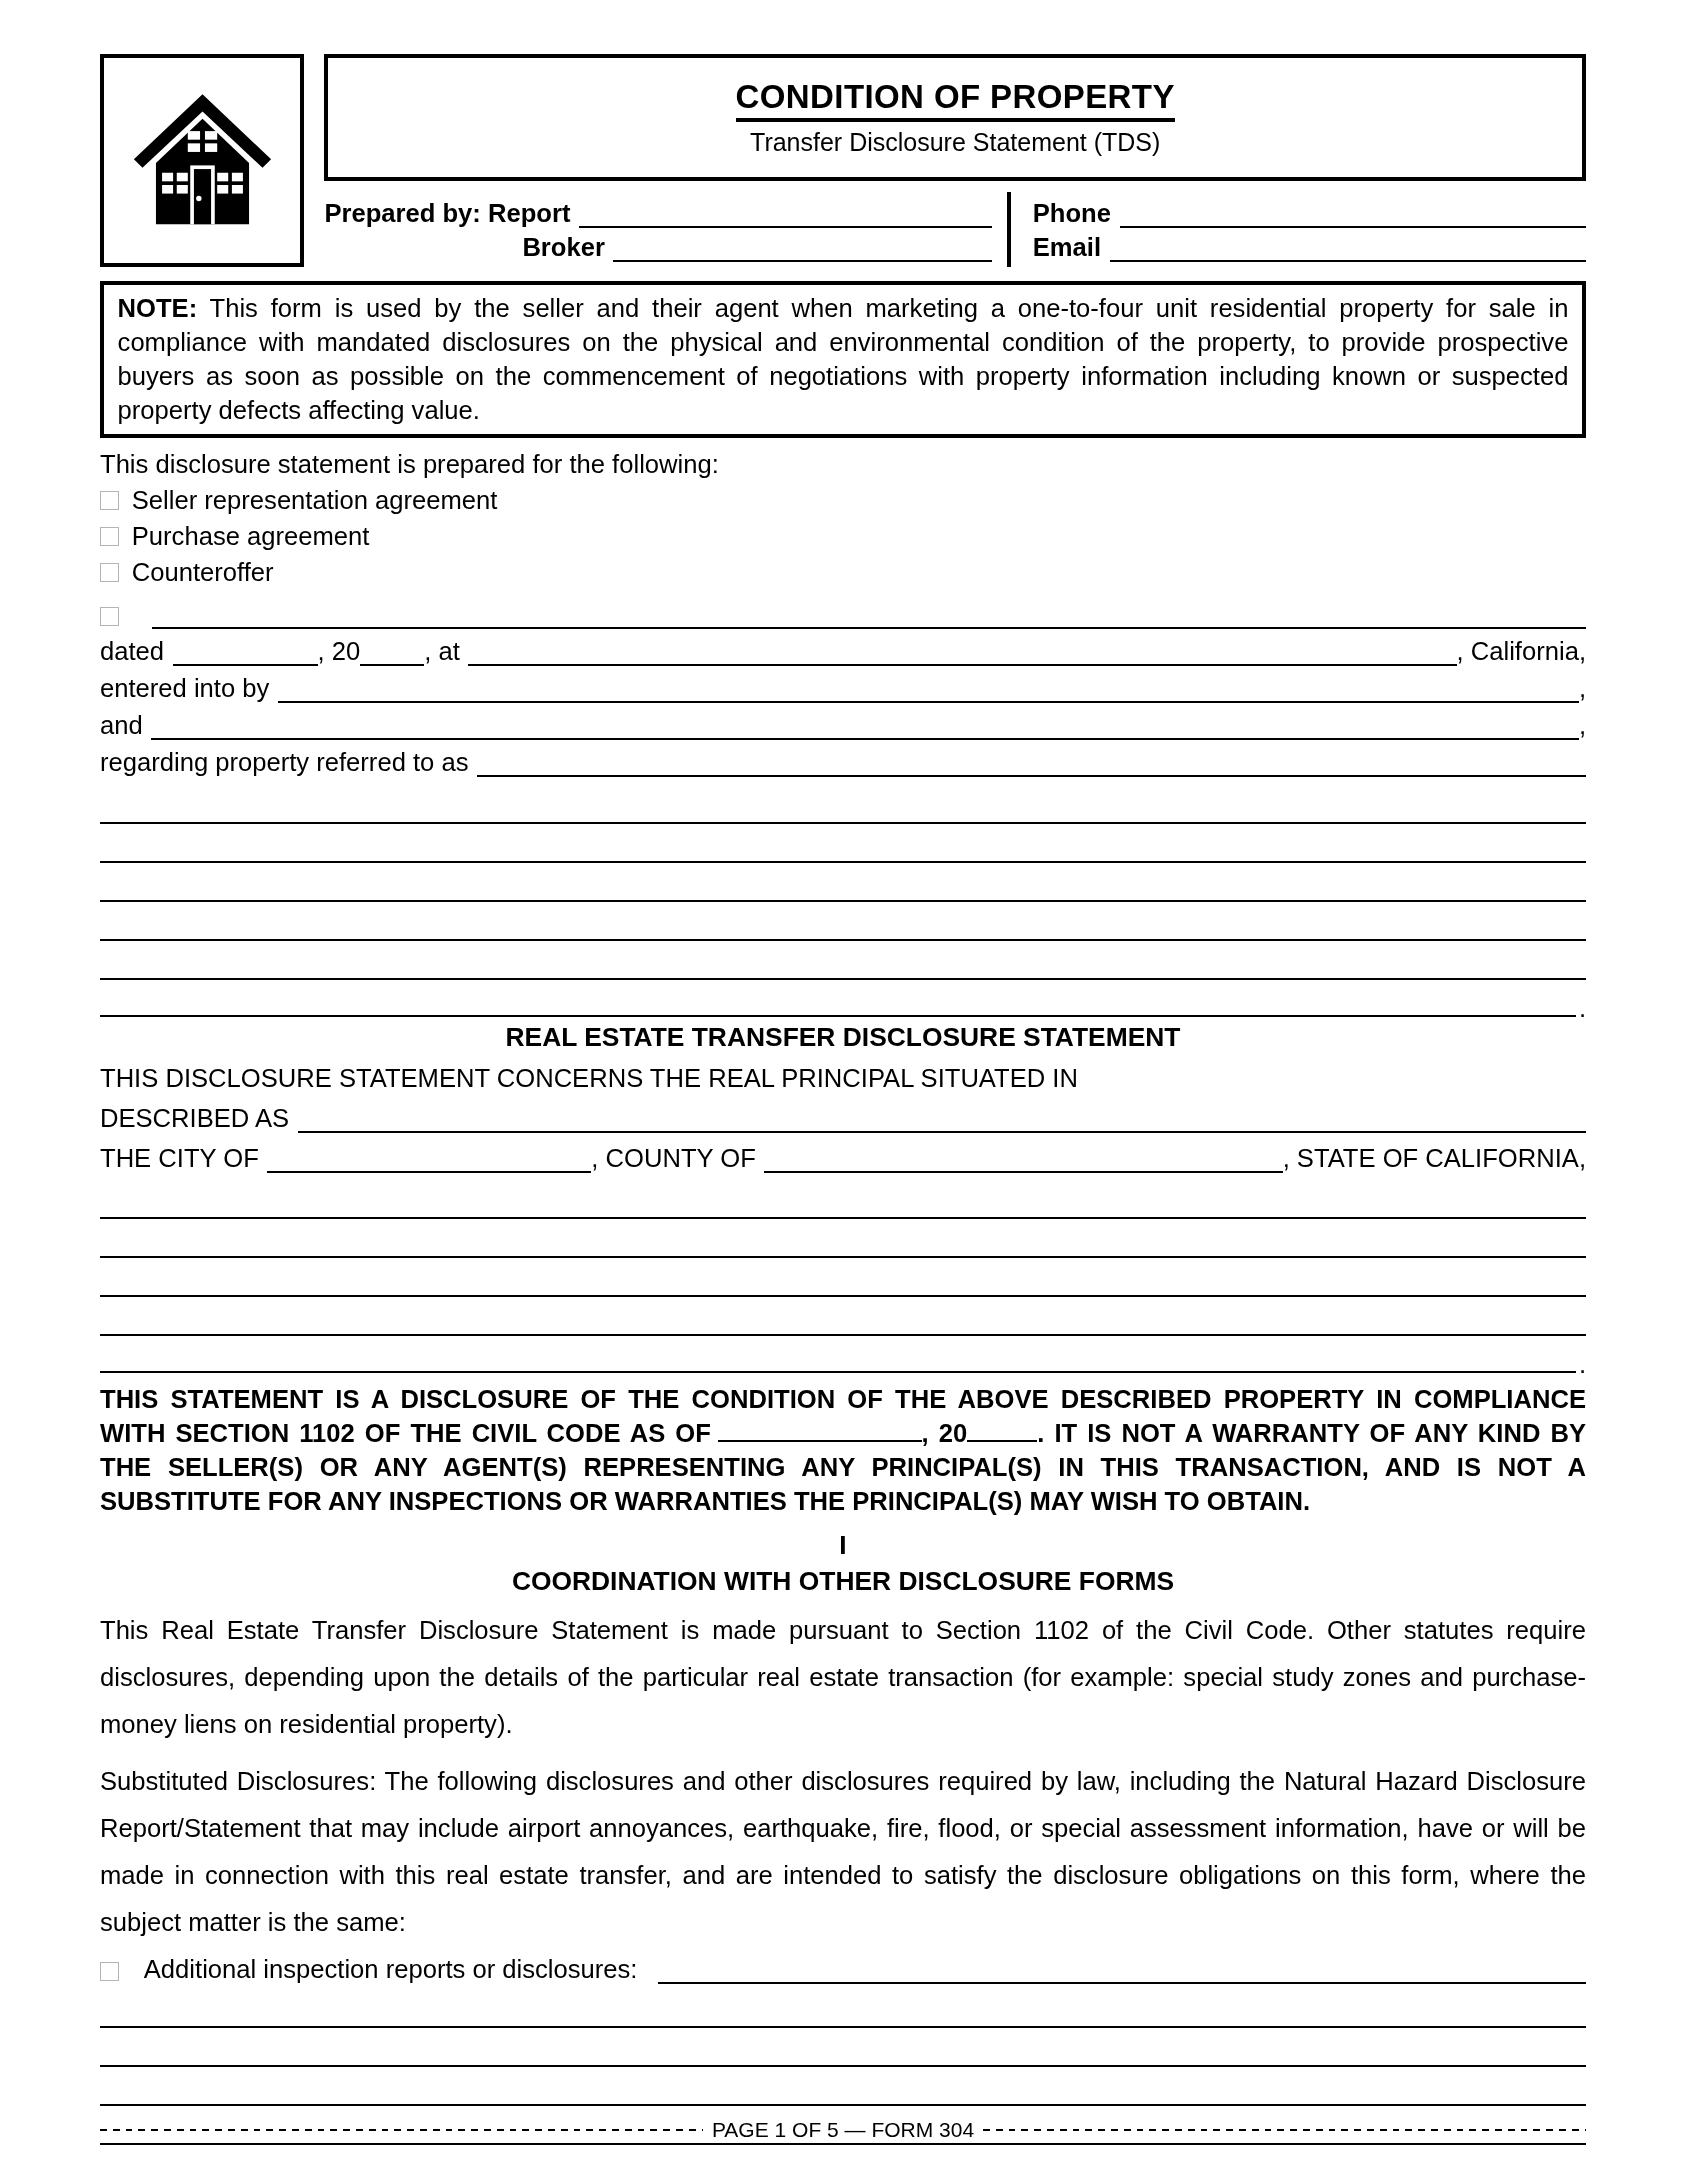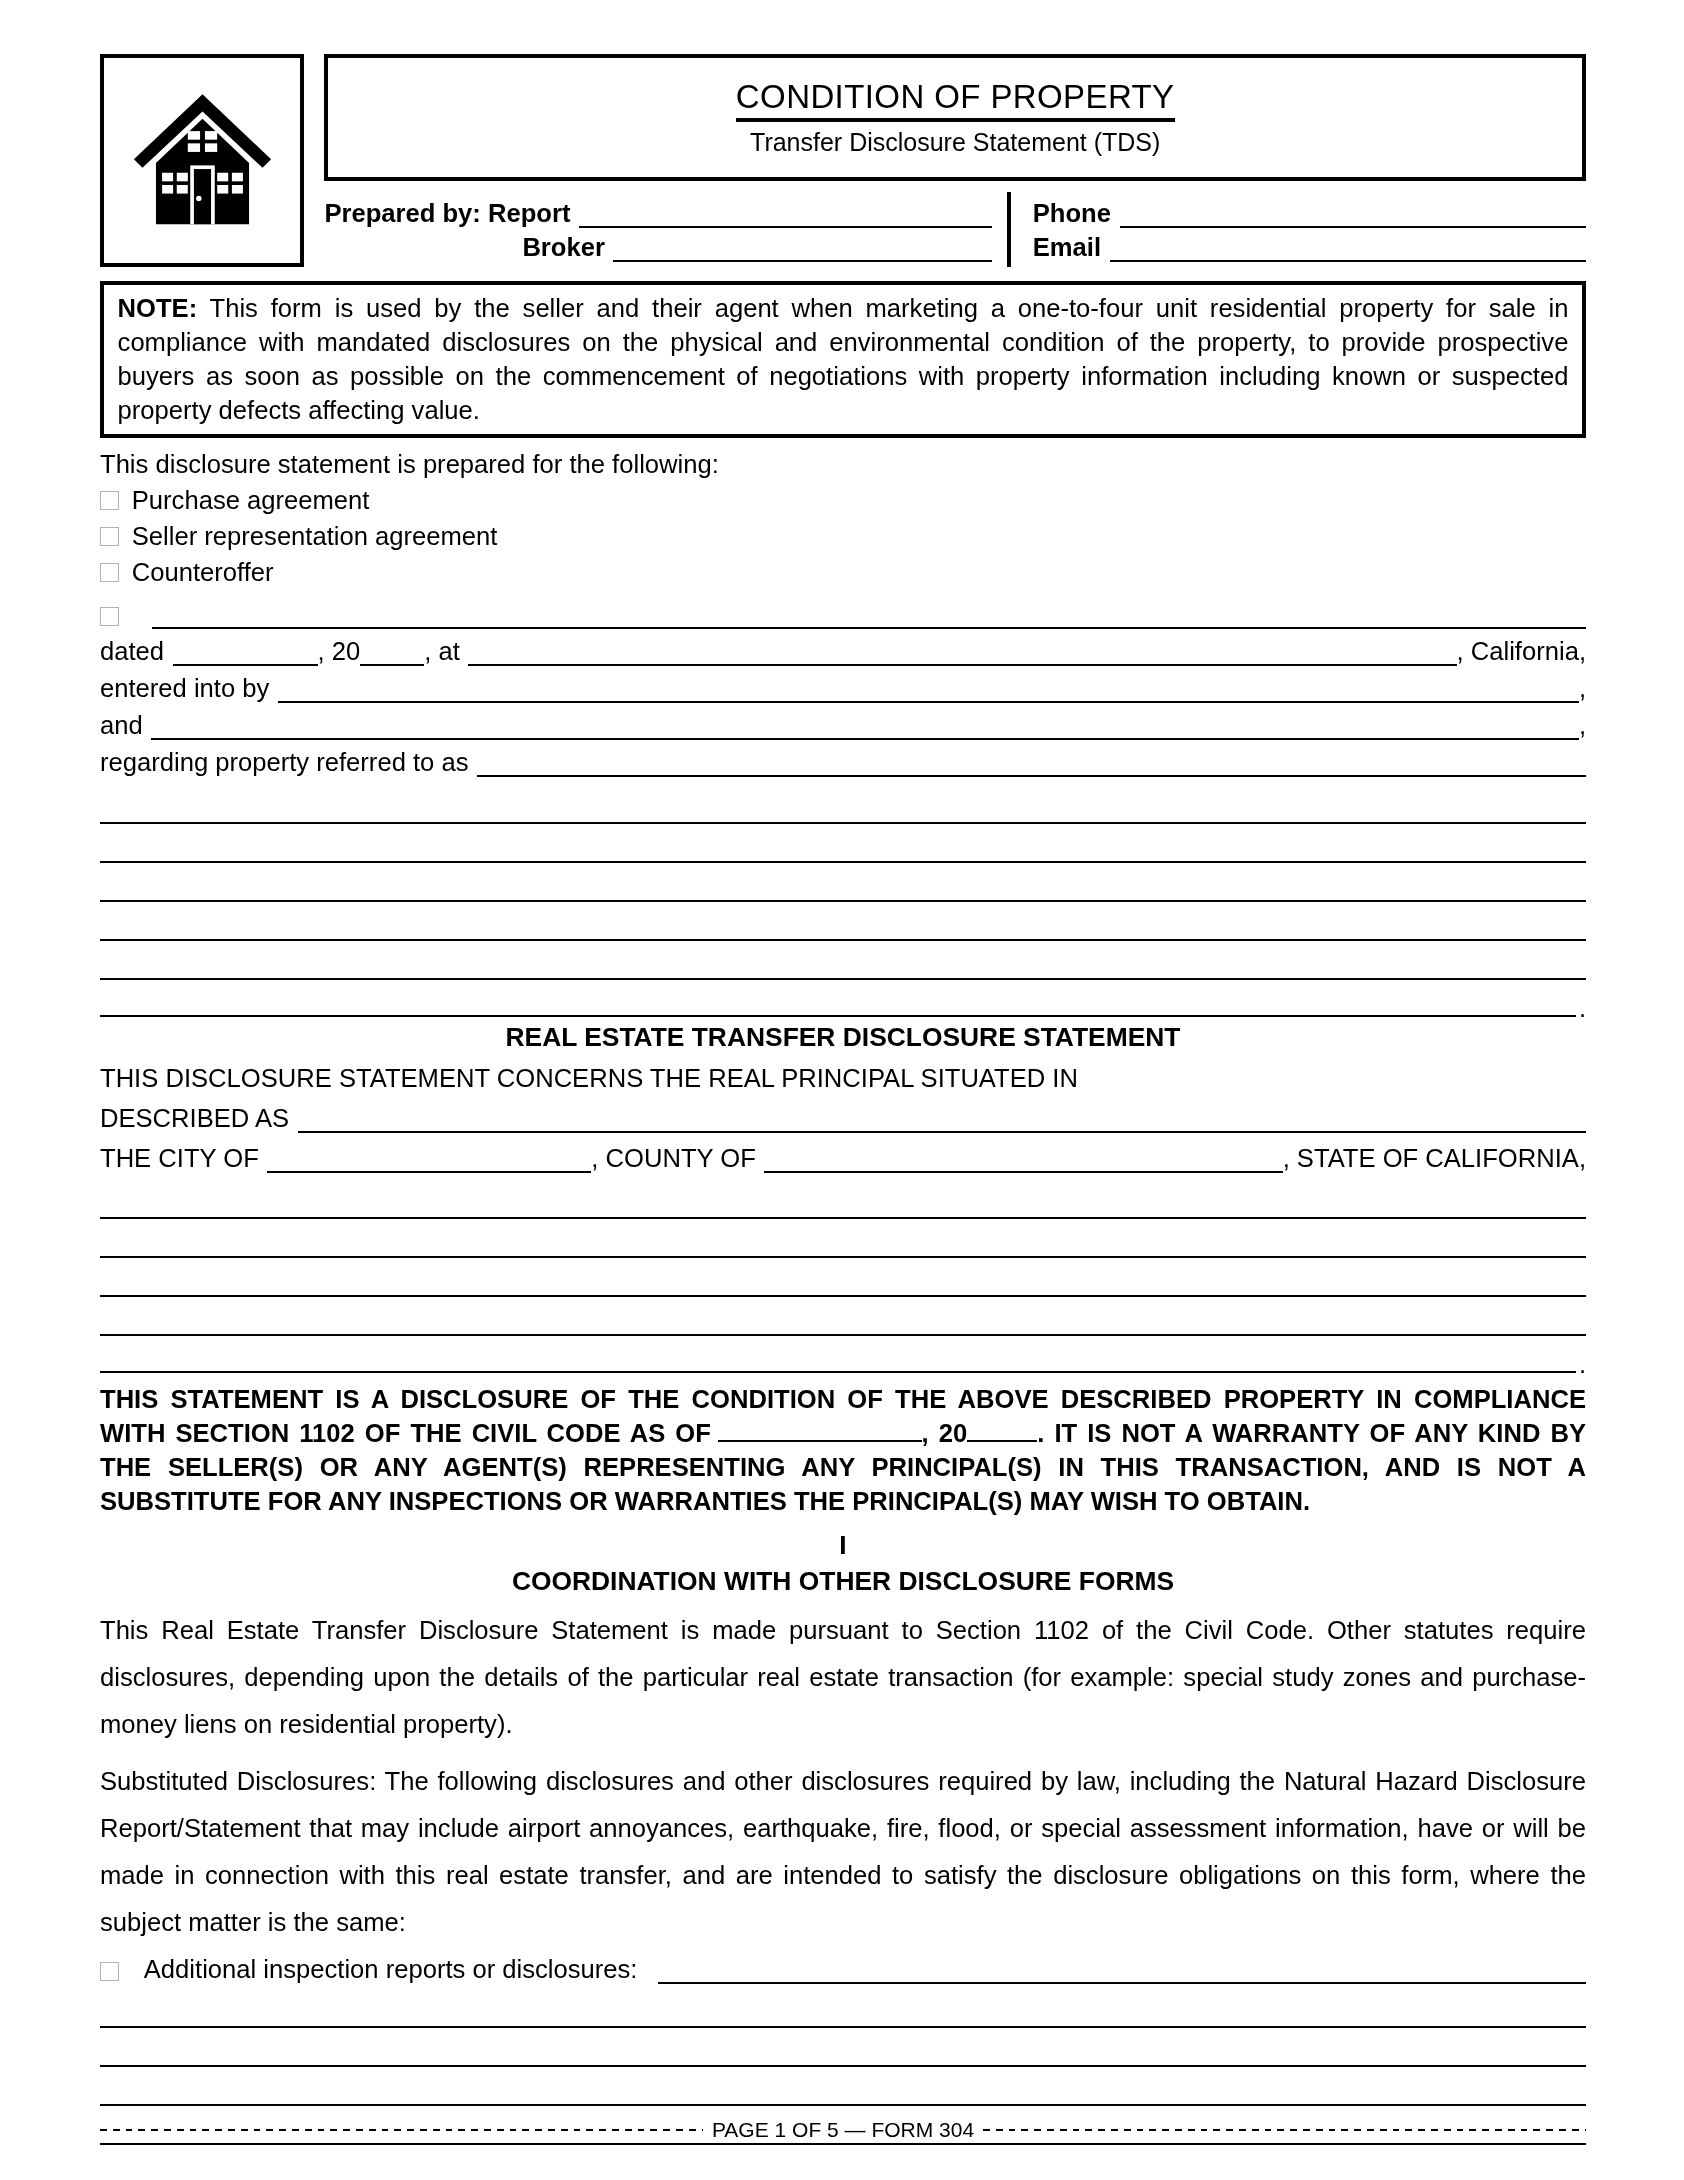--- a/index.html
+++ b/index.html
@@ -14,21 +14,21 @@
   .header { display:flex; gap:20.4px; height:213px; }
   .logo-box {
     width:204px; height:213px; border:4.3px solid #000; box-sizing:border-box;
     display:flex; align-items:center; justify-content:center; flex:none;
   }
   .header-right { flex:1; display:flex; flex-direction:column; }
   .title-box {
     border:4.3px solid #000; box-sizing:border-box; height:129px;
     display:flex; flex-direction:column; align-items:center; justify-content:center;
   }
-  .title { font-size:33px; font-weight:normal; letter-spacing:0.4px;
+  .title { font-size:33px; font-weight:bold; letter-spacing:0.4px;
            border-bottom:4.3px solid #000; padding-bottom:2.6px; line-height:1.1; }
   .subtitle { font-size:25px; margin-top:6px; }
   .prepared-row { display:flex; margin-top:11px; flex:1; }
   .prepared-left { width:683px; display:flex; flex-direction:column; justify-content:space-between; padding:1.7px 15.3px 5.1px 0; box-sizing:border-box; }
   .prep-line { display:flex; align-items:flex-end; font-weight:bold; font-size:25.6px; height:34px; }
   .prep-line .indent { padding-left:198px; }
   .v-divider { width:3.4px; background:#000; flex:none; }
   .prepared-right { flex:1; display:flex; flex-direction:column; justify-content:space-between; padding:1.7px 0 5.1px 22px; }
 
   .fill { border-bottom:2.6px solid #000; flex:1; margin-left:8.5px; min-width:34px; }
@@ -135,25 +135,25 @@
   </div>
 
   <div class="note-box">
     <b>NOTE:</b><span> This form is used by the seller and their agent when marketing a one-to-four unit residential property for sale in compliance with mandated disclosures on the physical and environmental condition of the property, to provide prospective buyers as soon as possible on the commencement of negotiations with property information including known or suspected property defects affecting value.</span>
   </div>
 
   <div class="intro txt">This disclosure statement is prepared for the following:</div>
 
   <div class="cbrow">
     <span class="checkbox"></span>
+    <span>Seller representation agreement</span>
+  </div>
+  <div class="cbrow">
+    <span class="checkbox"></span>
     <span>Purchase agreement</span>
-  </div>
-  <div class="cbrow">
-    <span class="checkbox"></span>
-    <span>Seller representation agreement</span>
   </div>
   <div class="cbrow">
     <span class="checkbox"></span>
     <span>Counteroffer</span>
   </div>
   <div class="cbrow-line">
     <span class="checkbox"></span>
     <span class="fill"></span>
   </div>
 

